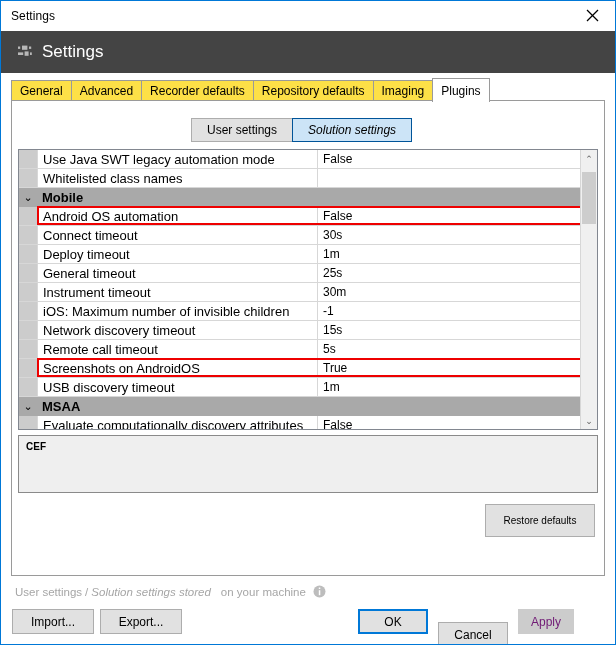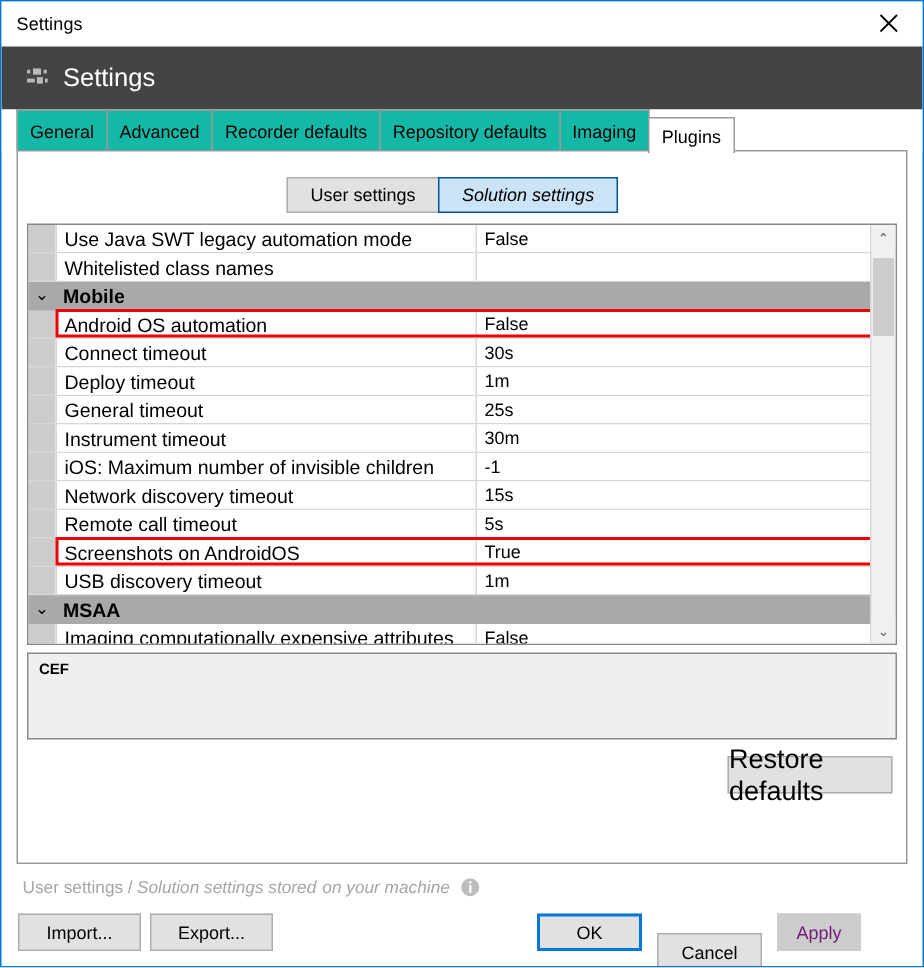--- a/index.html
+++ b/index.html
@@ -56,24 +56,24 @@
     position: absolute; left: 0; top: 72px;
     width: 614px; height: 28px;
     background: #ffffff;
   }
   #tabs {
     position: absolute; left: 10px; top: 6px;
     display: flex; align-items: flex-end;
     height: 22px;
   }
   .tab {
-    height: 28px;
+    height: 21px;
     padding: 0 8px;
     font-size: 12px; color: #000000;
-    background: #14b8a6;
+    background: #fde047;
     border: 1px solid #9a9a9a;
     border-bottom: none;
     display: flex; align-items: center;
     margin-right: -1px;
     cursor: default;
     position: relative;
     white-space: nowrap;
   }
   .tab.active {
     background: #ffffff;
@@ -210,37 +210,37 @@
     background: #efefef;
     border: 1px solid #8a8a8a;
     padding: 5px 7px;
   }
   #desc-title { font-size: 10px; font-weight: bold; color: #000; }
   #desc-body { font-size: 12px; color: #000; margin-top: 2px; }
 
   
   #restore-defaults {
     position: absolute; right: 9px; top: 403px;
-    width: 110px; height: 25px;
+    width: 110px; height: 33px;
     background: #e1e1e1; border: 1px solid #adadad;
-    font-size: 18px; color: #000;
+    font-size: 10px; color: #000;
     display: flex; align-items: center; justify-content: center;
     cursor: default;
   }
 
   
   #statusline {
     position: absolute; left: 14px; top: 584px;
     display: flex; align-items: center;
     font-size: 11.5px; color: #a6a6a6;
   }
   #status-user { }
   #status-sep { margin: 0 3px; }
   #status-sol { font-style: italic; }
-  #status-stored { font-style: italic; margin-left: 4px; }
+  #status-stored { margin-left: 10px; }
   #info-icon { margin-left: 7px; display:block; }
 
   
   .btn {
     position: absolute;
     height: 25px;
     background: #e1e1e1;
     border: 1px solid #adadad;
     font-size: 12px; color: #000000;
     display: flex; align-items: center; justify-content: center;
@@ -392,21 +392,21 @@
         <div class="row group">
           <div class="gut">
             <span class="chev">⌄</span>
           </div>
           <div class="name">MSAA</div>
           <div class="val"></div>
         </div>
 
         <div class="row">
           <div class="gut"></div>
-          <div class="name">Imaging computationally expensive attributes</div>
+          <div class="name">Evaluate computationally discovery attributes</div>
           <div class="val">False</div>
         </div>
 
       </div>
 
       <div class="hl" style="top:56px;"></div>
       <div class="hl" style="top:208px;"></div>
 
       <div id="grid-scroll">
         <div class="sb-arrow" id="sb-up">⌃</div>

